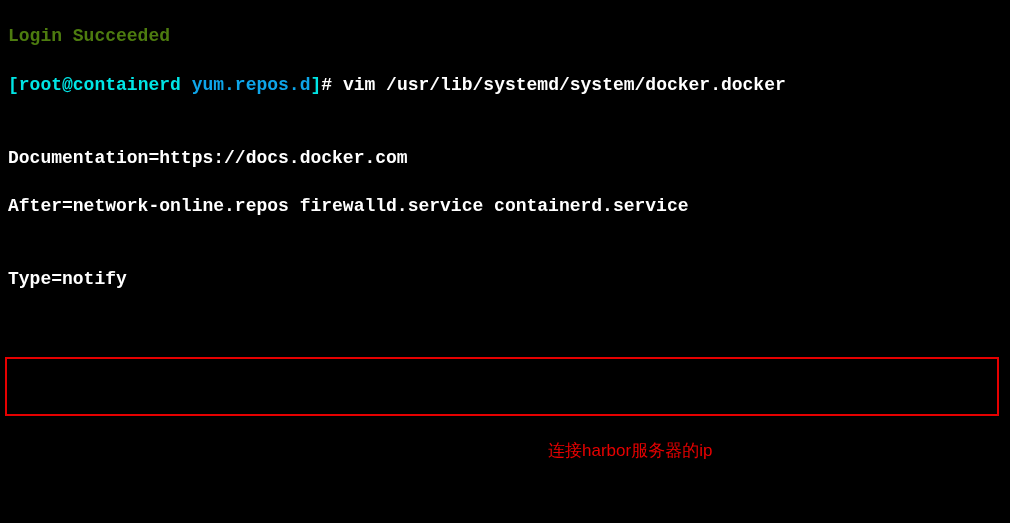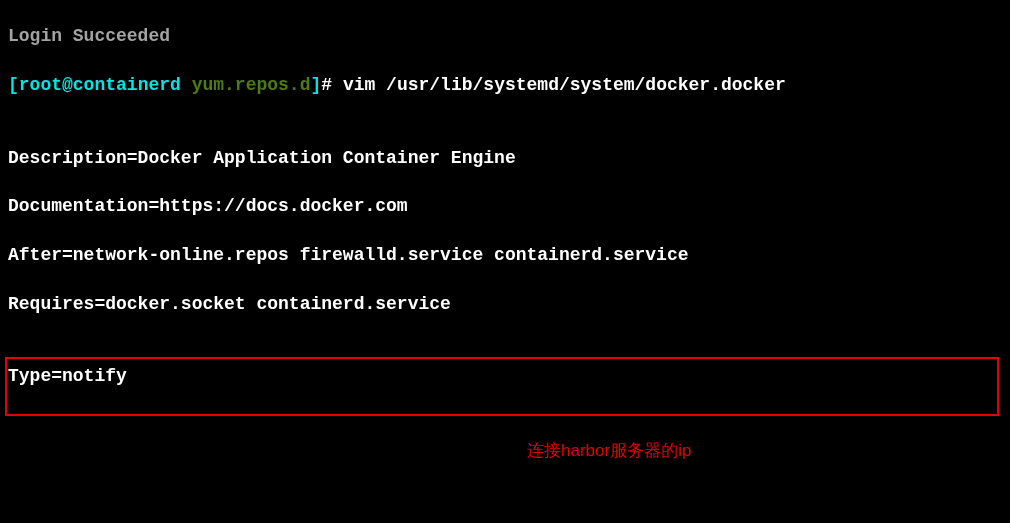--- a/index.html
+++ b/index.html
@@ -18,61 +18,59 @@
     }
     .terminal {
       padding: 0 8px;
       white-space: pre;
     }
     .line {
       display: block;
       white-space: pre;
     }
     .gray {
-      color: #a3a3a3;
+      color: #4d7c0f;
     }
     .cyan {
       color: #00e5e5;
     }
     .darkcyan {
-      color: #4d7c0f;
+      color: #0ea5e9;
     }
     .white {
       color: #fff;
     }
     .highlight-box {
       position: absolute;
       border: 2px solid #e60000;
       left: 5px;
       top: 357px;
       width: 990px;
       height: 55px;
       pointer-events: none;
     }
     .annotation {
       position: absolute;
       color: #e60000;
       font-size: 17px;
       font-family: 'Microsoft YaHei', 'SimSun', sans-serif;
       font-weight: normal;
-      left: 527px;
+      left: 548px;
       top: 440px;
     }
   </style>
 </head>
 <body>
 
 <div class="terminal">
 <span class="line gray">Login Succeeded</span>
 <span class="line"><span class="cyan">[</span><span class="cyan">root@containerd</span><span class="cyan"> </span><span class="darkcyan">yum.repos.d</span><span class="cyan">]</span><span class="white"># </span><span class="white">vim /usr/lib/systemd/system/docker.docker</span></span>
 <span class="line"></span>
-<span class="line">Description=Docker Application Container Engine</span>
 <span class="line">Documentation=https://docs.docker.com</span>
 <span class="line">After=network-online.repos firewalld.service containerd.service</span>
-<span class="line">Requires=docker.socket containerd.service</span>
 <span class="line"></span>
 <span class="line">Type=notify</span>
 
 
 
 
 
 
 
 

